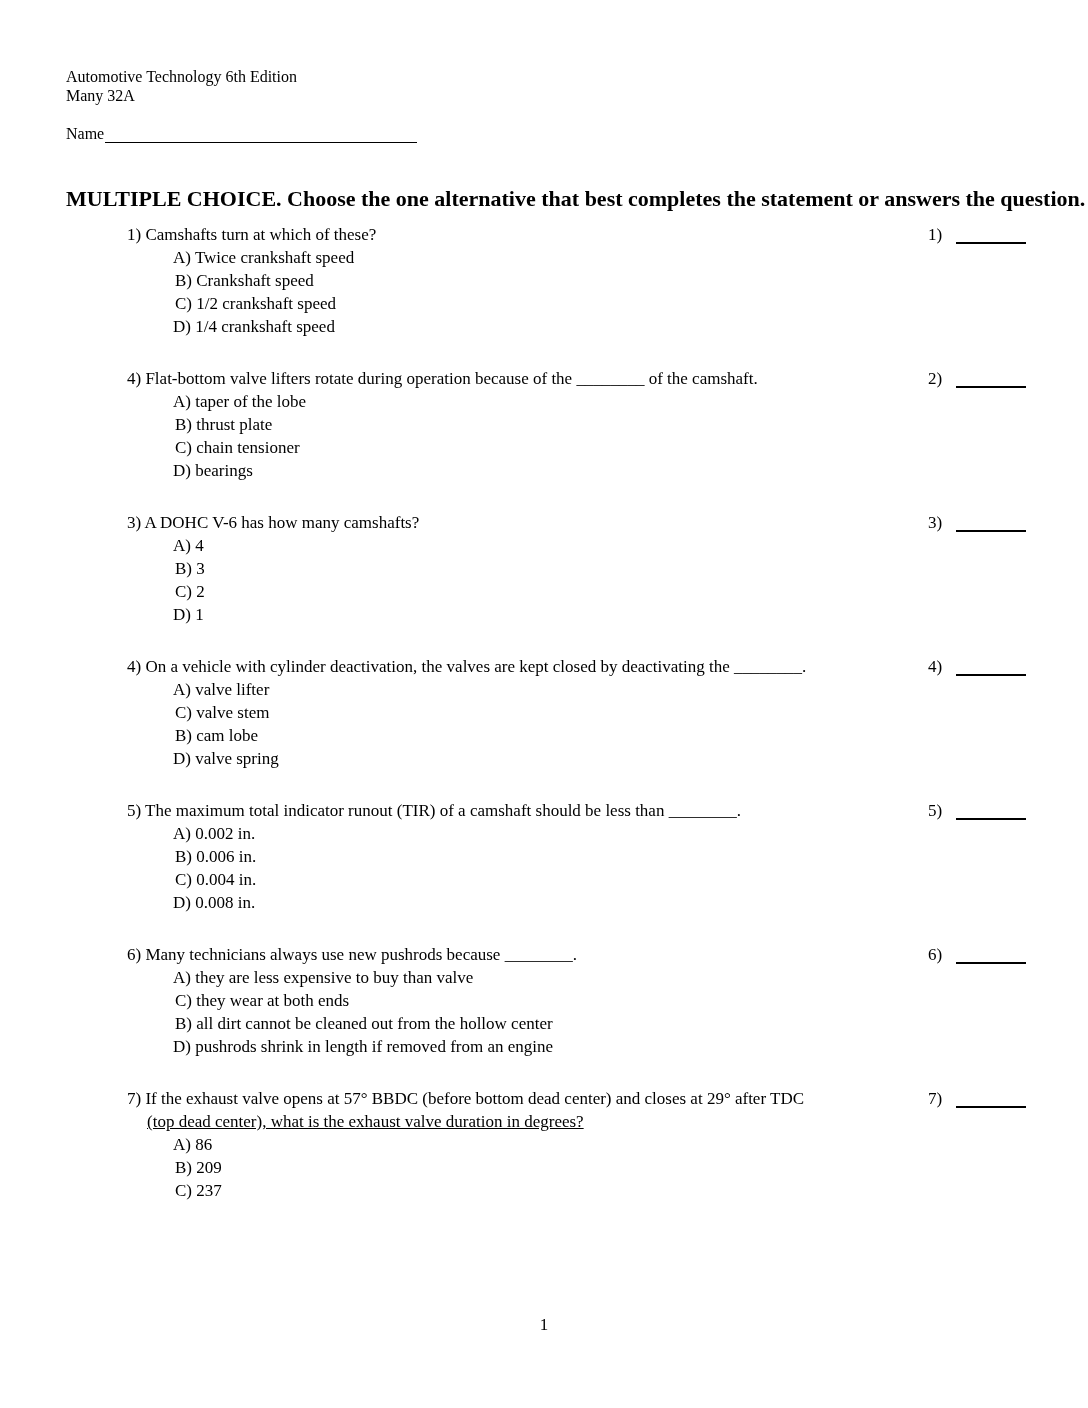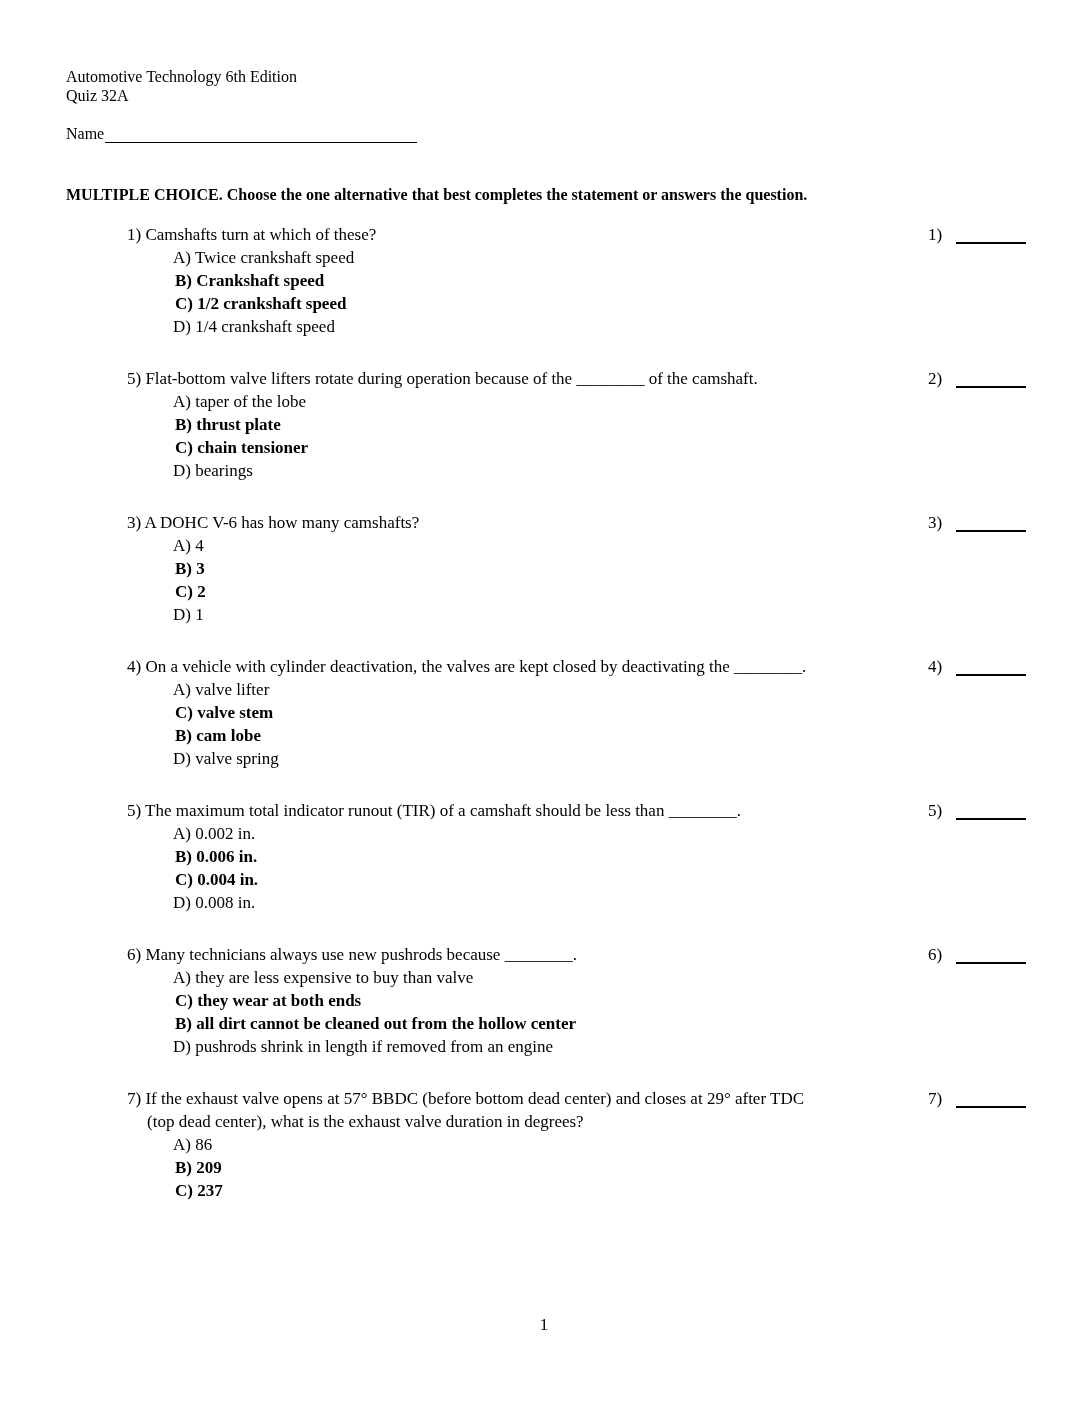--- a/index.html
+++ b/index.html
@@ -4,57 +4,57 @@
 <style>
   html, body { margin: 0; padding: 0; background: #ffffff; }
   body {
     width: 1088px; height: 1408px; position: relative; overflow: hidden;
     font-family: "Liberation Serif", "DejaVu Serif", serif;
     color: #000000;
   }
   .header { position: absolute; left: 66px; top: 67px; font-size: 16px; line-height: 19px; }
   .name-row { position: absolute; left: 66px; top: 125px; font-size: 16px; display: flex; align-items: flex-end; }
   .name-line { display: inline-block; width: 312px; border-bottom: 1px solid #000; height: 17px; margin-left: 1px; }
-  .instructions { position: absolute; left: 66px; top: 186px; font-size: 16px; font-weight: bold; white-space: nowrap; text-align: right; }
+  .instructions { position: absolute; left: 66px; top: 186px; font-size: 22px; font-weight: bold; white-space: nowrap; text-align: right; }
   .question { position: absolute; left: 127px; font-size: 17px; line-height: 23px; }
   .q-stem { white-space: nowrap; }
-  .q-stem-cont { padding-left: 20px; white-space: nowrap; }
+  .q-stem-cont { padding-left: 20px; white-space: nowrap; text-decoration: underline; }
   .option { padding-left: 46px; white-space: nowrap; }
-  .option.shift { padding-left: 48px; font-weight: bold; }
+  .option.shift { padding-left: 48px; }
   .answer-num { position: absolute; left: 928px; font-size: 17px; line-height: 23px; }
   .answer-blank { position: absolute; left: 956px; width: 70px; border-bottom: 2px solid #000; height: 0; }
   .page-number { position: absolute; left: 0; width: 1088px; top: 1315px; text-align: center; font-size: 17px; }
 </style>
 </head>
 <body>
 
 <div class="header">
   <div>Automotive Technology 6th Edition</div>
-  <div>Quiz 32A</div>
+  <div>Many 32A</div>
 </div>
 
 <div class="name-row">
   <span>Name</span>
   <span class="name-line"></span>
 </div>
 
 <div class="instructions">MULTIPLE CHOICE.  Choose the one alternative that best completes the statement or answers the question.</div>
 
 <div class="question" style="top:223px">
   <div class="q-stem">1) Camshafts turn at which of these?</div>
   <div class="option">A) Twice crankshaft speed</div>
   <div class="option shift">B) Crankshaft speed</div>
   <div class="option shift">C) 1/2 crankshaft speed</div>
   <div class="option">D) 1/4 crankshaft speed</div>
 </div>
 <div class="answer-num" style="top:223px">1)</div>
 <div class="answer-blank" style="top:242px"></div>
 
 <div class="question" style="top:367px">
-  <div class="q-stem">5) Flat-bottom valve lifters rotate during operation because of the ________ of the camshaft.</div>
+  <div class="q-stem">4) Flat-bottom valve lifters rotate during operation because of the ________ of the camshaft.</div>
   <div class="option">A) taper of the lobe</div>
   <div class="option shift">B) thrust plate</div>
   <div class="option shift">C) chain tensioner</div>
   <div class="option">D) bearings</div>
 </div>
 <div class="answer-num" style="top:367px">2)</div>
 <div class="answer-blank" style="top:386px"></div>
 
 <div class="question" style="top:511px">
   <div class="q-stem">3) A DOHC V-6 has how many camshafts?</div>

